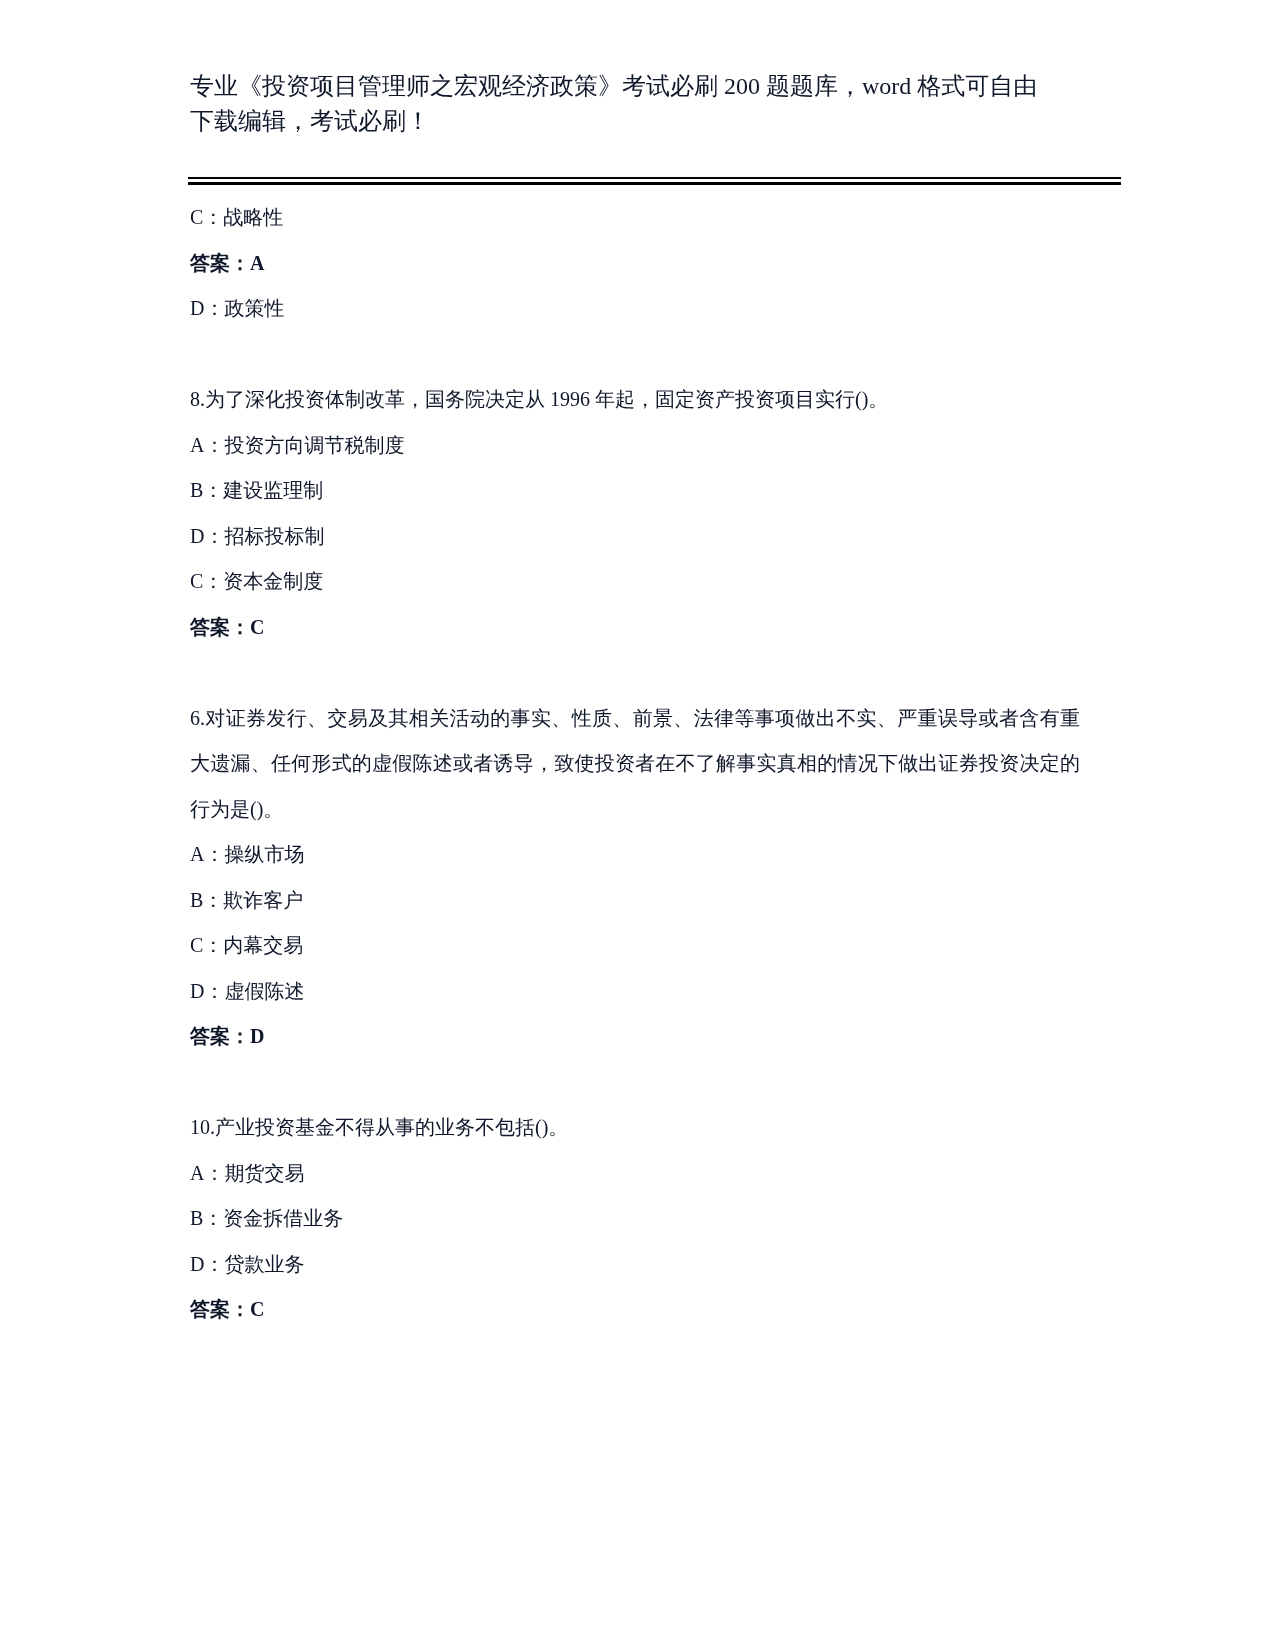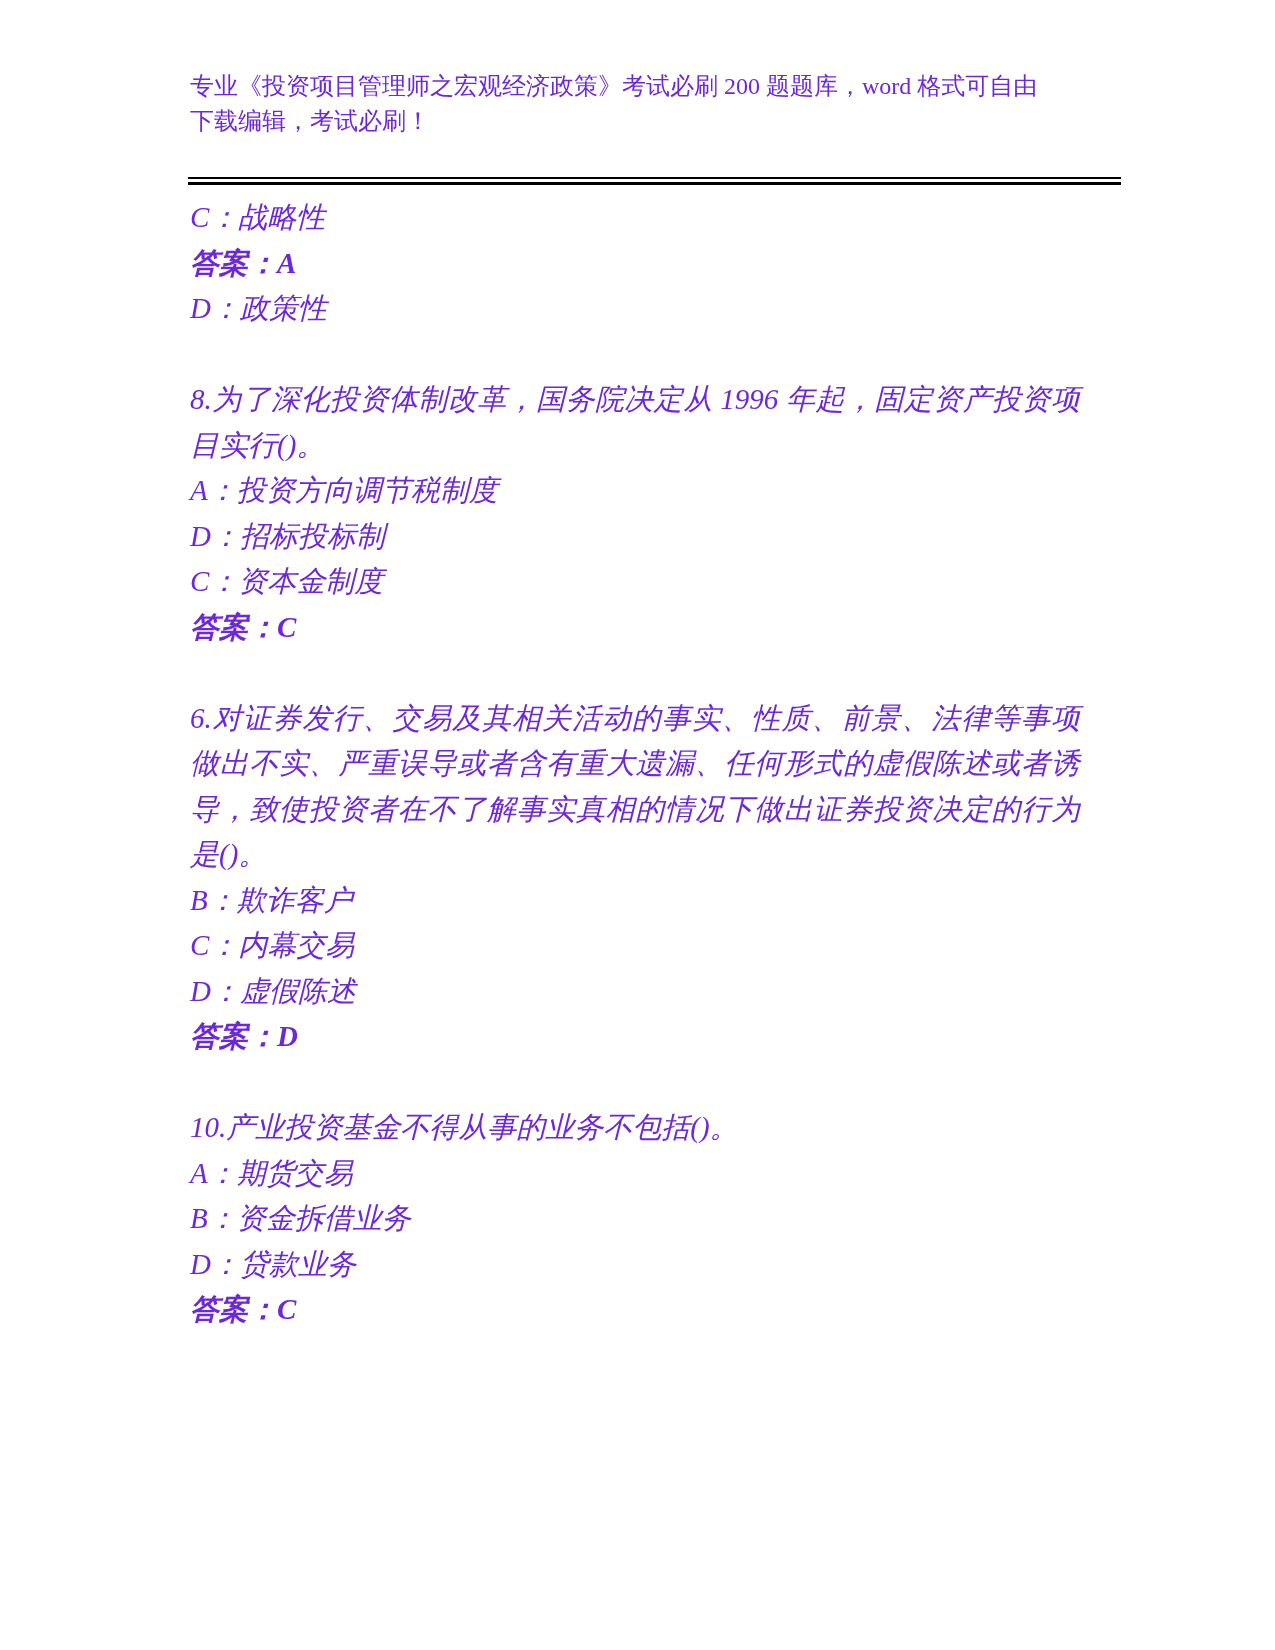--- a/index.html
+++ b/index.html
@@ -5,21 +5,21 @@
   html, body {
     margin: 0;
     padding: 0;
     background: #ffffff;
   }
   .page {
     position: relative;
     width: 1121px;
     height: 1650px;
     background: #ffffff;
-    color: #6d28d9;
+    color: #0f172a;
     font-family: "Liberation Serif", "DejaVu Serif", serif;
     overflow: hidden;
   }
   .header {
     position: absolute;
     left: 190px;
     top: 69px;
     font-size: 24px;
     line-height: 35px;
     white-space: nowrap;
@@ -32,24 +32,23 @@
     width: 975px;
     height: 3px;
     border-top: 2px solid #000000;
     border-bottom: 3px solid #000000;
   }
   .doc-body {
     position: absolute;
     left: 190px;
     top: 195px;
     width: 890px;
-    font-size: 29px;
+    font-size: 20px;
     line-height: 45.5px;
     font-weight: normal;
-    font-style: italic;
   }
   .line {
     margin: 0;
     padding: 0;
   }
   .question {
     text-align: justify;
     text-align-last: left;
   }
   .answer {
@@ -70,25 +69,27 @@
 
   <div class="header-rule"></div>
 
   <div class="doc-body" id="exam-body">
       <div class="line option">C：战略性</div>
       <div class="line answer">答案：A</div>
       <div class="line option">D：政策性</div>
       <div class="line spacer"></div>
       <div class="line question">8.为了深化投资体制改革，国务院决定从 1996 年起，固定资产投资项目实行()。</div>
       <div class="line option">A：投资方向调节税制度</div>
+      <div class="line option">B：建设监理制</div>
       <div class="line option">D：招标投标制</div>
       <div class="line option">C：资本金制度</div>
       <div class="line answer">答案：C</div>
       <div class="line spacer"></div>
       <div class="line question">6.对证券发行、交易及其相关活动的事实、性质、前景、法律等事项做出不实、严重误导或者含有重大遗漏、任何形式的虚假陈述或者诱导，致使投资者在不了解事实真相的情况下做出证券投资决定的行为是()。</div>
+      <div class="line option">A：操纵市场</div>
       <div class="line option">B：欺诈客户</div>
       <div class="line option">C：内幕交易</div>
       <div class="line option">D：虚假陈述</div>
       <div class="line answer">答案：D</div>
       <div class="line spacer"></div>
       <div class="line question">10.产业投资基金不得从事的业务不包括()。</div>
       <div class="line option">A：期货交易</div>
       <div class="line option">B：资金拆借业务</div>
       <div class="line option">D：贷款业务</div>
       <div class="line answer">答案：C</div>

